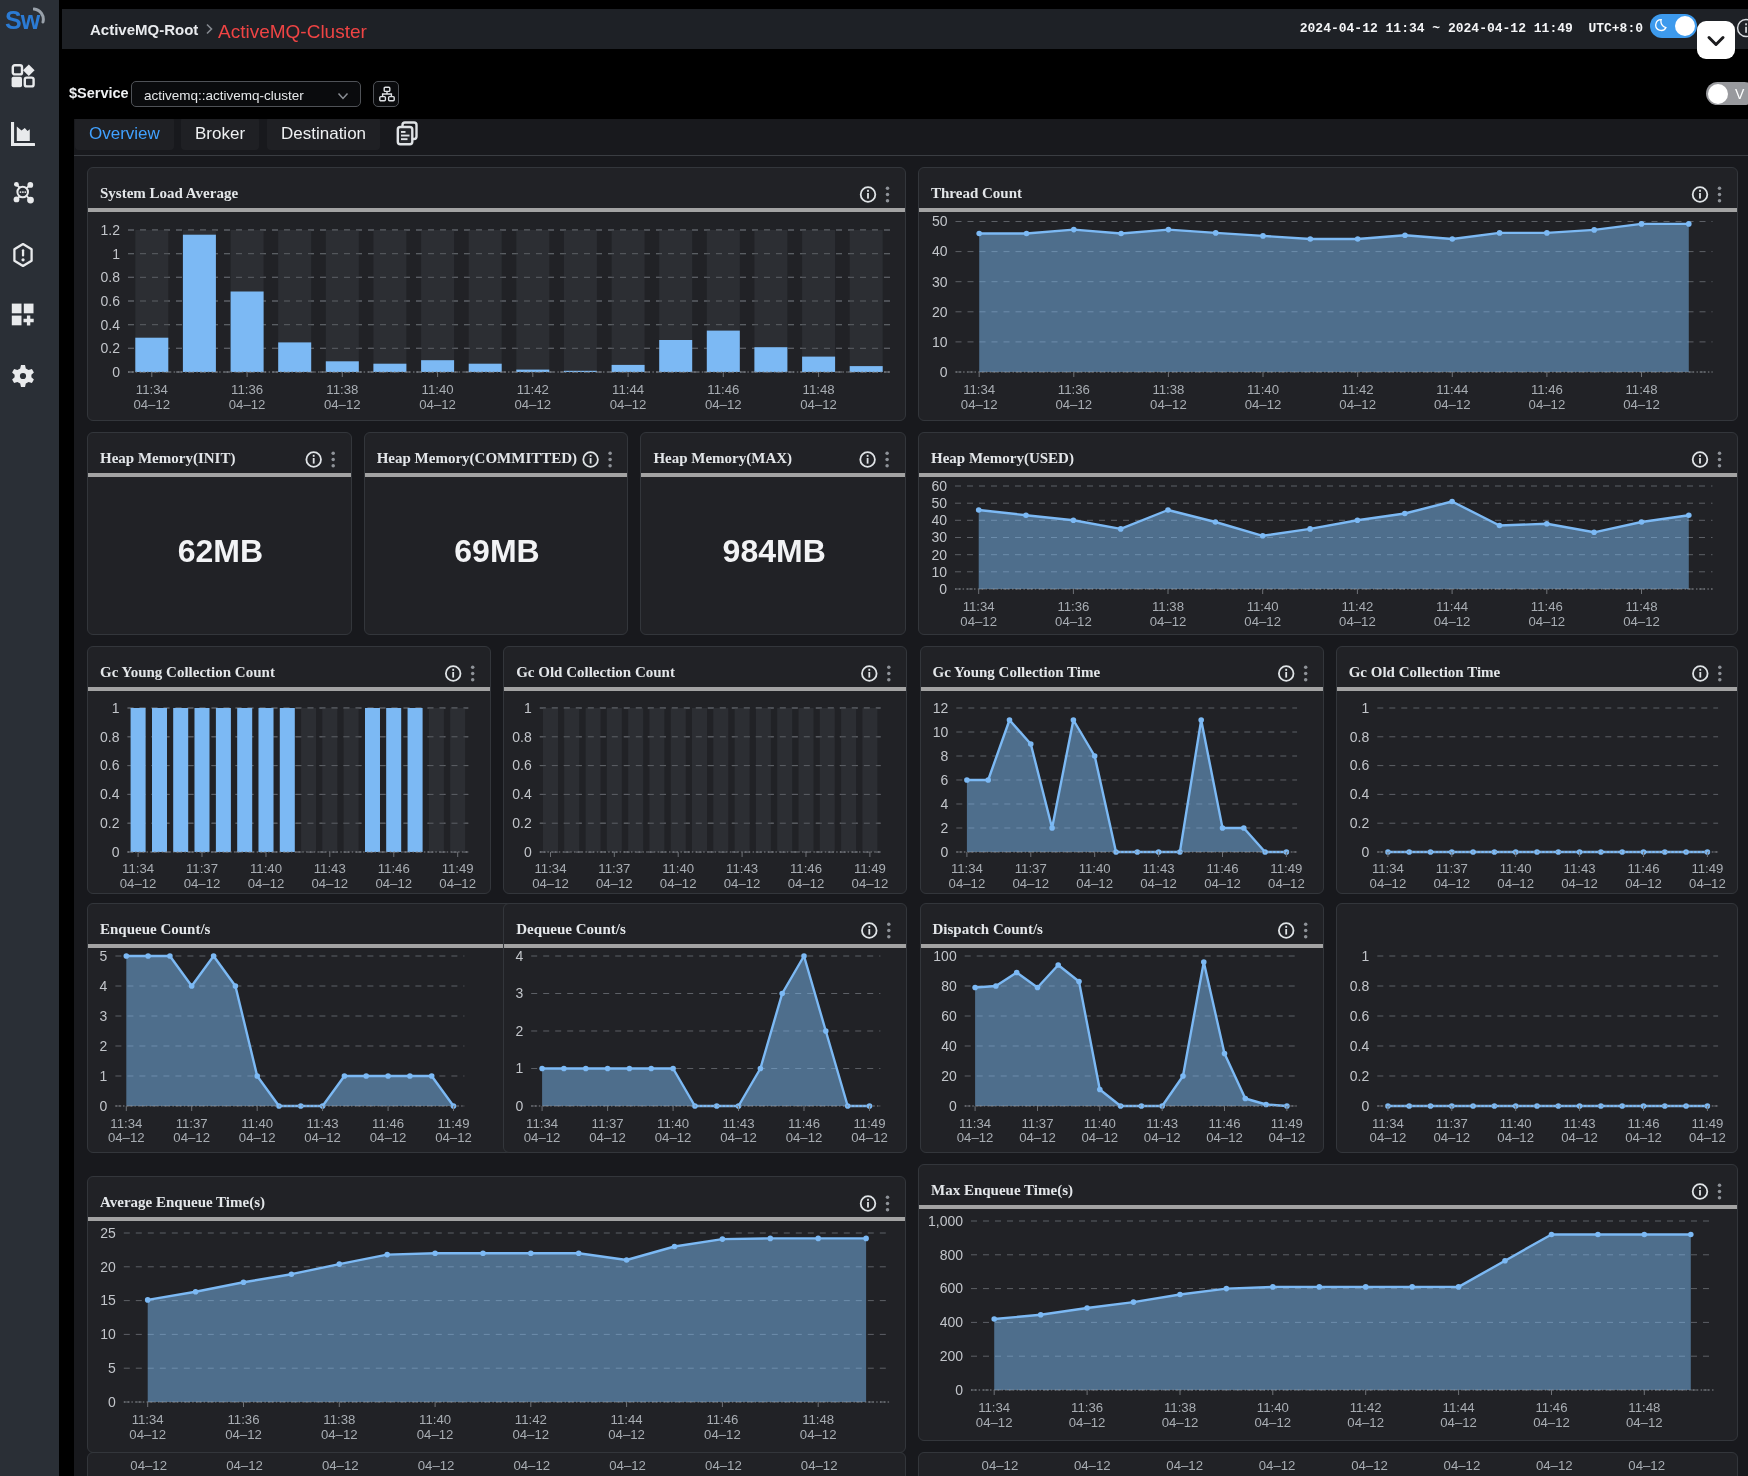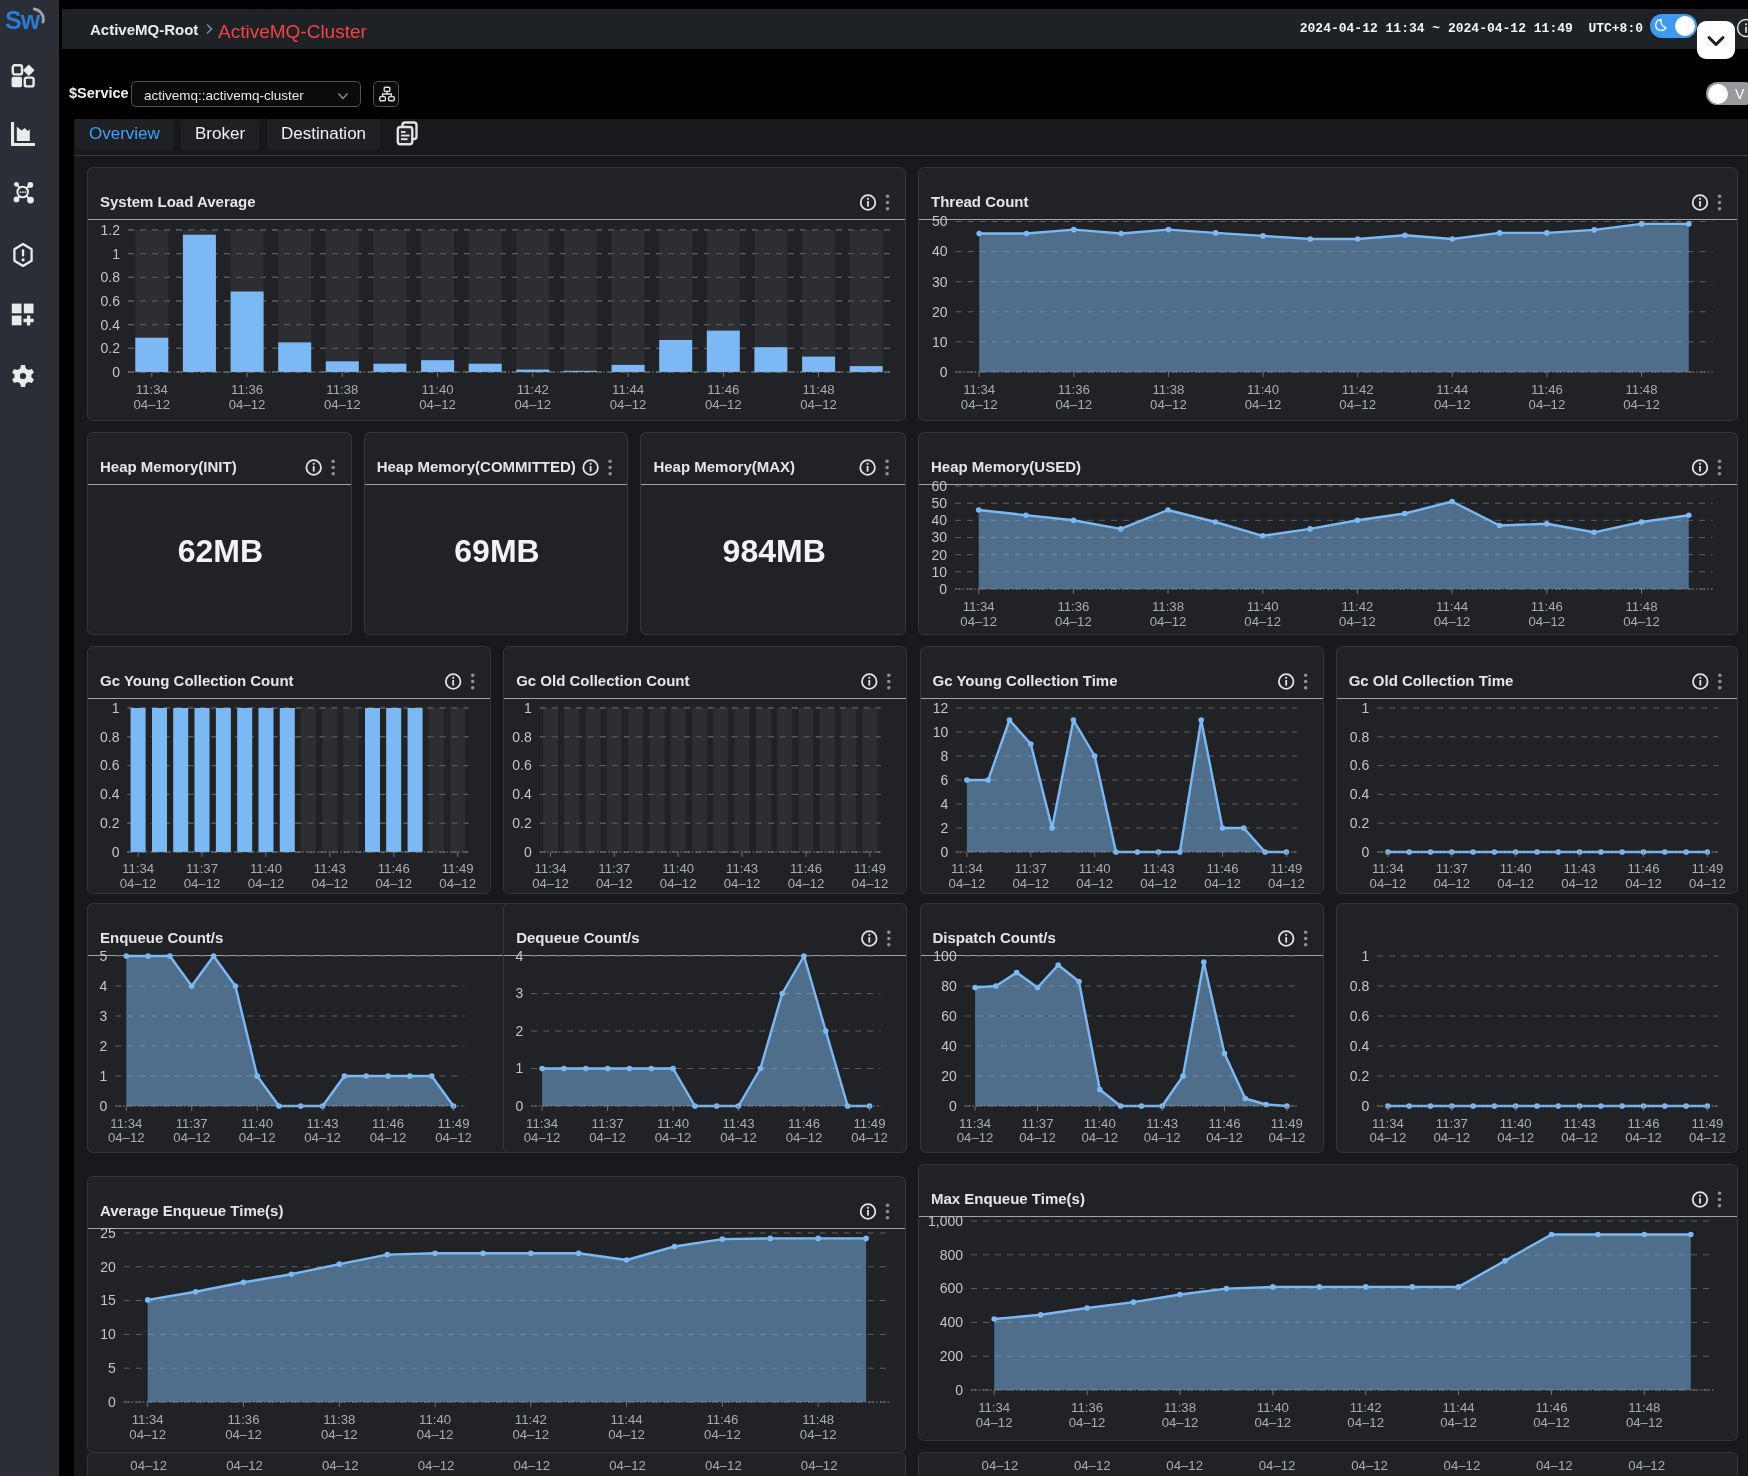--- a/index.html
+++ b/index.html
@@ -20,21 +20,21 @@
 .iconbtn{position:absolute;left:311.4px;top:15.6px;width:25.8px;height:26.8px;border:1px solid #4f5257;border-radius:5px;background:#0a0b0d;padding:4.5px 0 0 4.5px;}
 .vpill{position:absolute;right:-8px;top:17.3px;width:50px;height:23.2px;border-radius:12px;background:#98999d;}
 .vknob{position:absolute;left:2px;top:1.6px;width:20px;height:20px;border-radius:50%;background:#fff;}
 .vtxt{position:absolute;left:29px;top:4px;font-size:14px;color:#fff;}
 .container{position:absolute;left:74px;top:105px;width:1674px;height:1371px;background:#18191d;border-radius:8px 0 0 0;}
 .tab{position:absolute;top:124px;font-size:17px;color:#eef0f2;z-index:2;}
 .tab::before{content:"";position:absolute;left:-14px;right:-14px;top:-7px;bottom:-6px;background:rgba(255,255,255,0.03);border-radius:4px;}
 .tact{color:#3b9eff;}
 .tabline{position:absolute;left:74px;top:155px;width:1674px;height:1px;background:#3a3d42;}
 .card{position:absolute;background:#212226;border:1px solid #33363b;border-radius:6px;z-index:2;}
-.chd{position:absolute;left:0;top:16px;right:0;height:36px;border-bottom:1px solid #a3a3a3;}
+.chd{position:absolute;left:0;top:8px;right:0;height:36px;border-bottom:4px solid #a3a3a3;font-family:Liberation Serif, serif;}
 .ct{position:absolute;left:12px;top:9px;font-size:15px;font-weight:700;color:#e3e6e9;}
 .hic{position:absolute;right:0;top:0;}
 .ch{position:absolute;left:-1px;top:-1px;}
 .bign{position:absolute;text-align:center;font-size:32px;font-weight:600;color:#f2f3f5;}
 </style></head>
 <body>
 <div class="sidebar">
 <div class="logo"><span class="sw">Sw</span><svg width="14" height="18" viewBox="0 0 14 18" style="position:absolute;left:28px;top:1px;">
         <path d="M1 2 A 10.5 10.5 0 0 1 10 15" stroke="#99a1aa" stroke-width="3" fill="none" stroke-linecap="round"></path>
       </svg></div>

